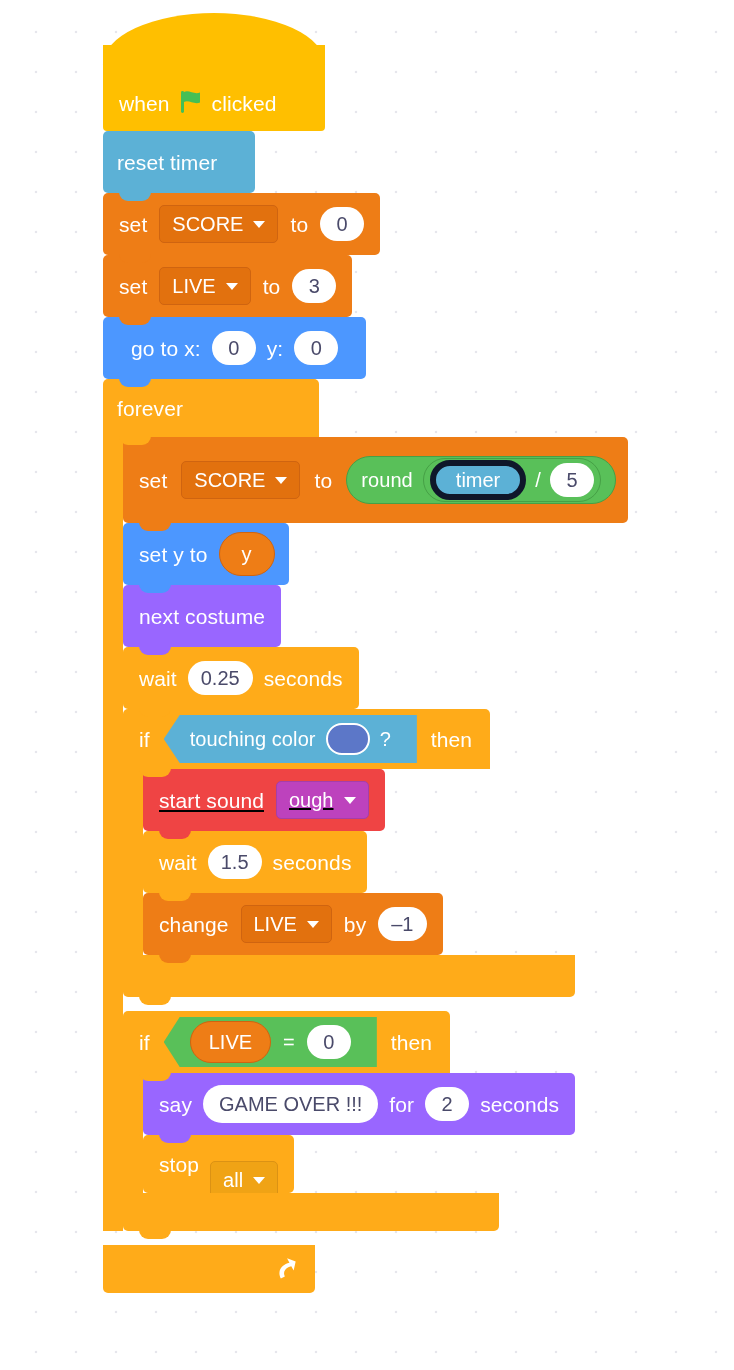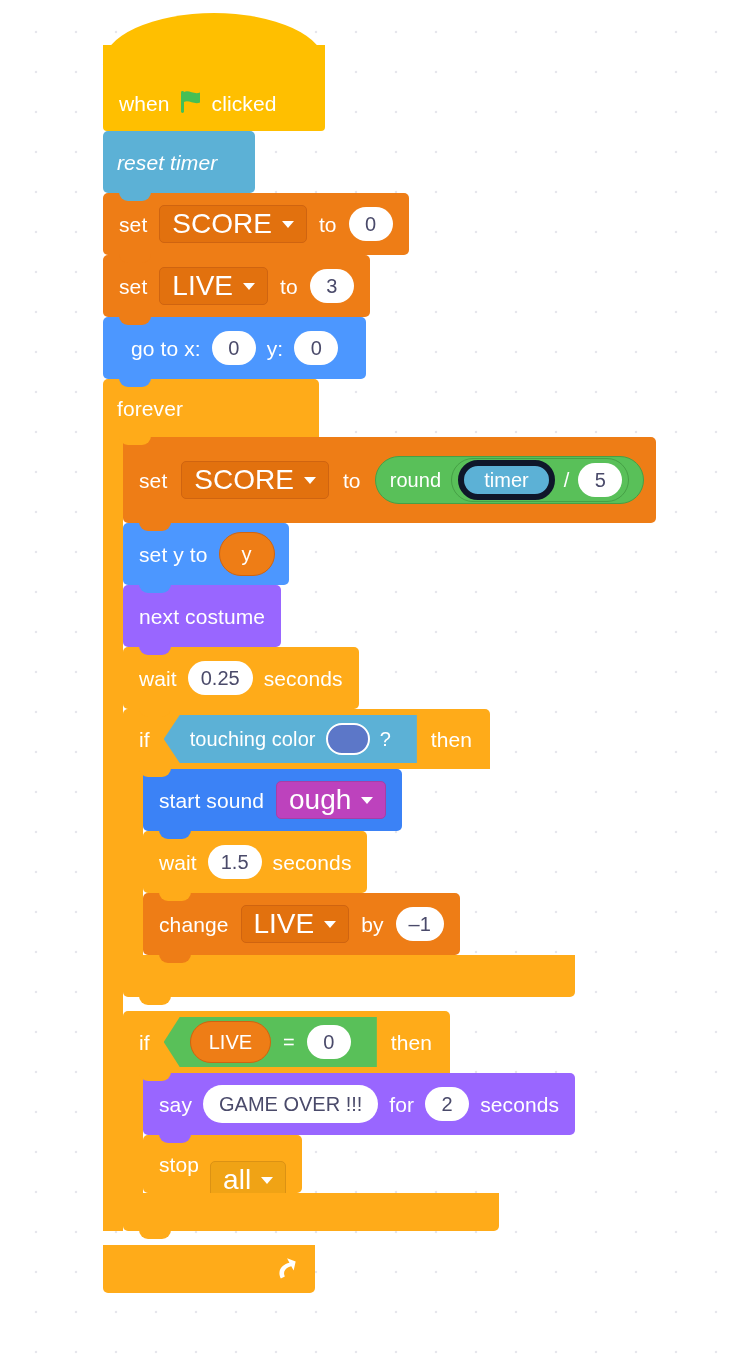--- a/index.html
+++ b/index.html
@@ -79,21 +79,21 @@
     z-index: 3;
   }
   .blk.nobump::after { display: none; }
 
   
   .c-sensing { background: #5CB1D6; }
   .c-variables { background: #EE7D16; }
   .c-motion  { background: #4C97FF; }
   .c-control { background: #FFAB19; }
   .c-looks   { background: #9966FF; }
-  .c-sound   { background: #3b82f6; }
+  .c-sound   { background: #ef4444; text-decoration: underline; }
 
   
   .r4 { border-radius: 5px; }
 
   
   .oval-num {
     background: #ffffff;
     color: #4A4A6A;
     font-size: 20px;
     font-weight: 500;
@@ -121,21 +121,21 @@
   }
   
   .dropdown {
     border-radius: 5px;
     height: 38px;
     display: inline-flex;
     align-items: center;
     gap: 10px;
     padding: 0 12px;
     color: #fff;
-    font-size: 28px;
+    font-size: 20px;
     line-height: 1;
   }
   .dd-var { background: #E2710E; border: 1px solid #CF6410; }
   .dd-sound { background: #BD42BD; border: 1px solid #A63FA6; }
   .dd-control { background: #F0A315; border: 1px solid #DB9214; margin-top: 32px; }
   .caret {
     width: 0; height: 0;
     border-left: 6px solid transparent;
     border-right: 6px solid transparent;
     border-top: 7px solid #ffffff;
@@ -267,21 +267,21 @@
     <span class="lbl">when</span>
     <span class="flag-icon">
       <svg viewBox="0 0 22 24" width="22" height="24">
         <rect x="1" y="1" width="3" height="22" rx="1.4" fill="#45BF55"></rect>
         <path d="M4 2 C9 -0.5 14 5 20 2.6 L20 12.6 C14 15 9 9.6 4 12 Z" fill="#45BF55"></path>
       </svg>
     </span>
     <span class="lbl">clicked</span>
   </div>
 
-  <div class="blk c-sensing r4" style="width:152px;height:62px;font-style:italic;">
+  <div class="blk c-sensing r4" style="width:152px;height:62px;">
     <span class="lbl">reset timer</span>
   </div>
 
   <div class="blk c-variables r4" style="height:62px;padding:0 16px;gap:12px;">
     <span class="lbl">set</span>
     <span class="dropdown dd-var">
       <span>SCORE</span>
       <i class="caret"></i>
     </span>
     <span class="lbl">to</span>

